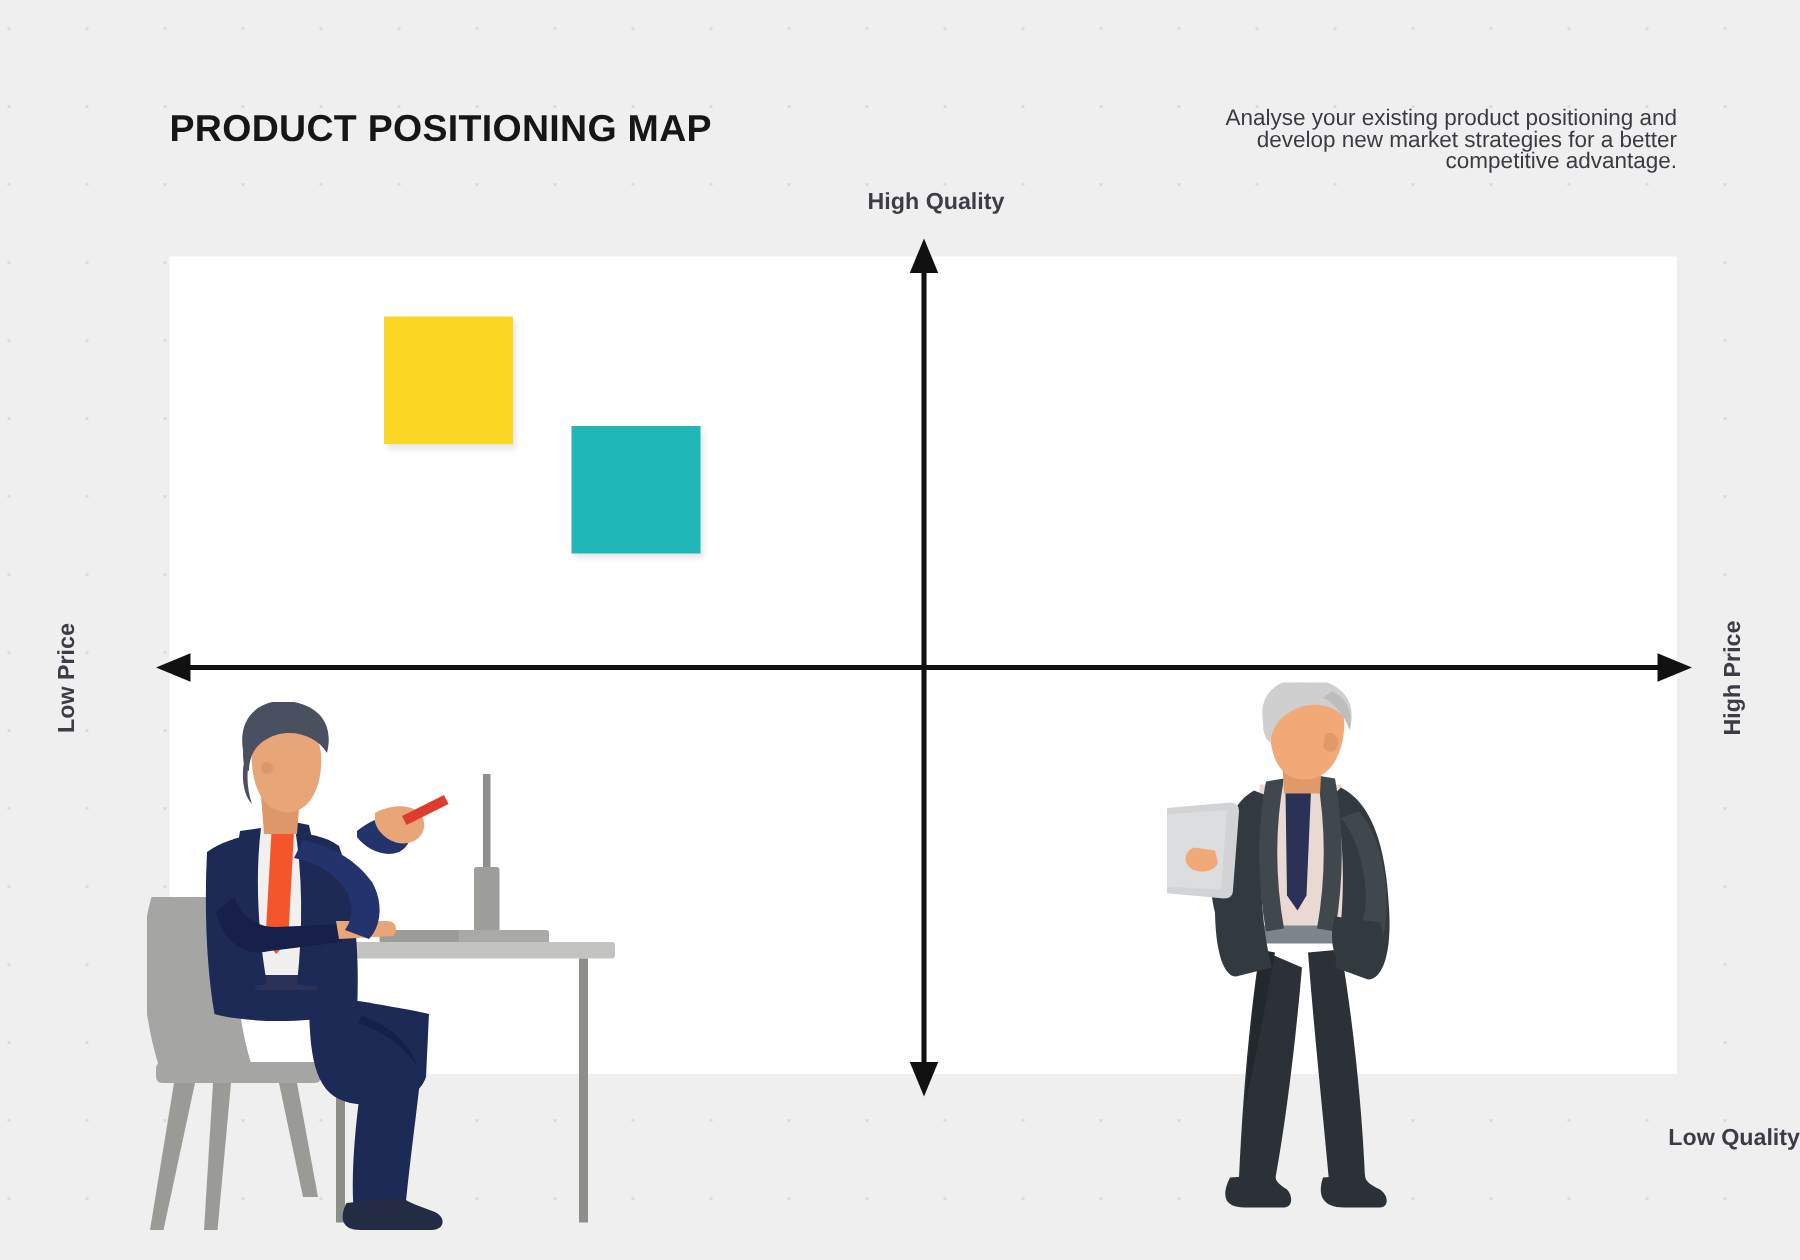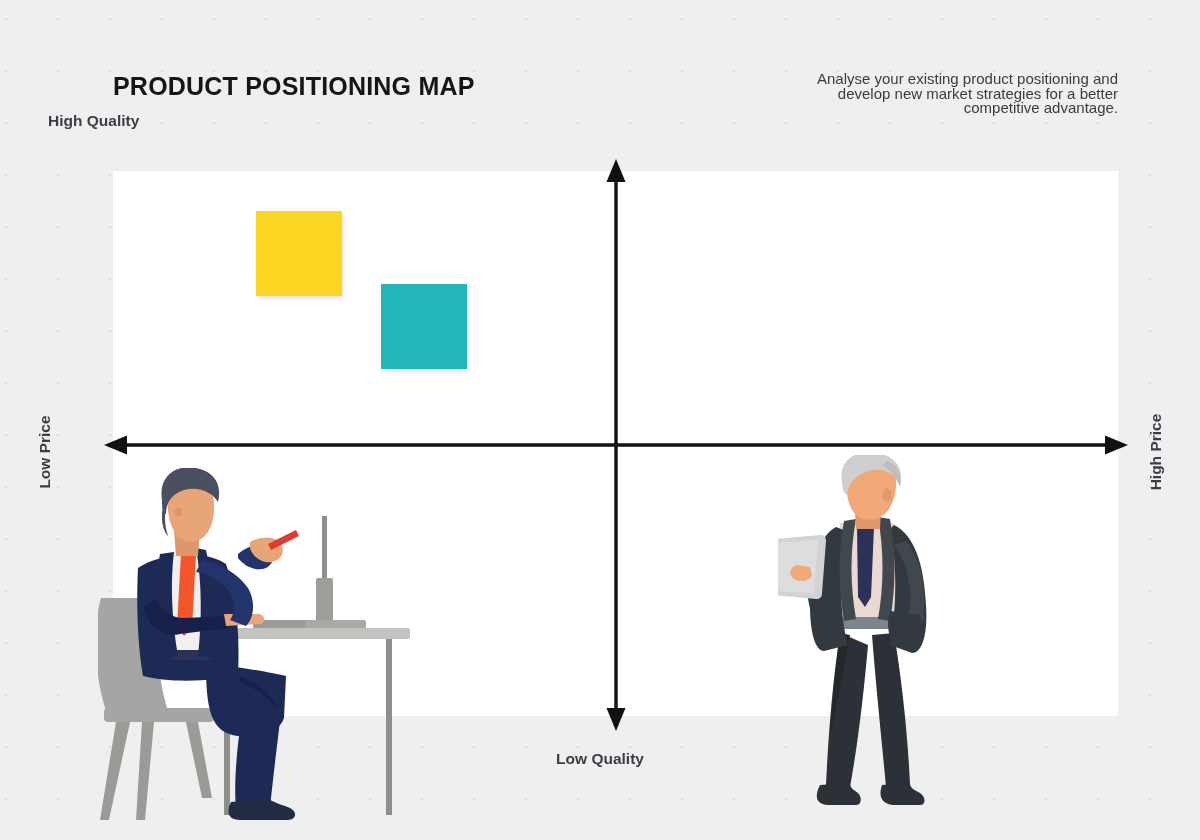--- a/index.html
+++ b/index.html
@@ -49,22 +49,22 @@
   }
 
   
   .axis-label {
     position:absolute;
     font-size:15.5px;
     font-weight:bold;
     color:#3d3d47;
     white-space:nowrap;
   }
-  #lbl-high-quality { left:0; right:0; top:112px; text-align:left;padding-left:48px; }
-  #lbl-low-quality  { left:0; right:0; top:750px; text-align:center; }
+  #lbl-high-quality { left:0; right:0; top:126px; text-align:center;padding-left:48px; }
+  #lbl-low-quality  { left:0; right:0; top:750px; text-align:right; }
   #lbl-low-price {
     left:-15px; top:443px;
     width:120px; text-align:center;
     transform:rotate(-90deg);
     transform-origin:center center;
   }
   #lbl-high-price {
     left:1096px; top:443px;
     width:120px; text-align:center;
     transform:rotate(-90deg);

